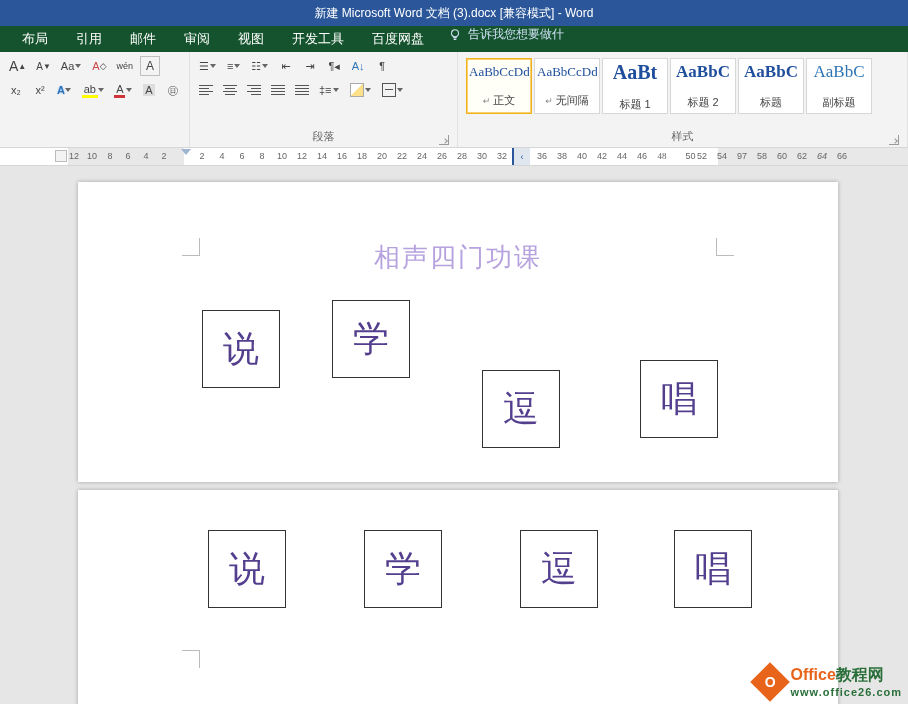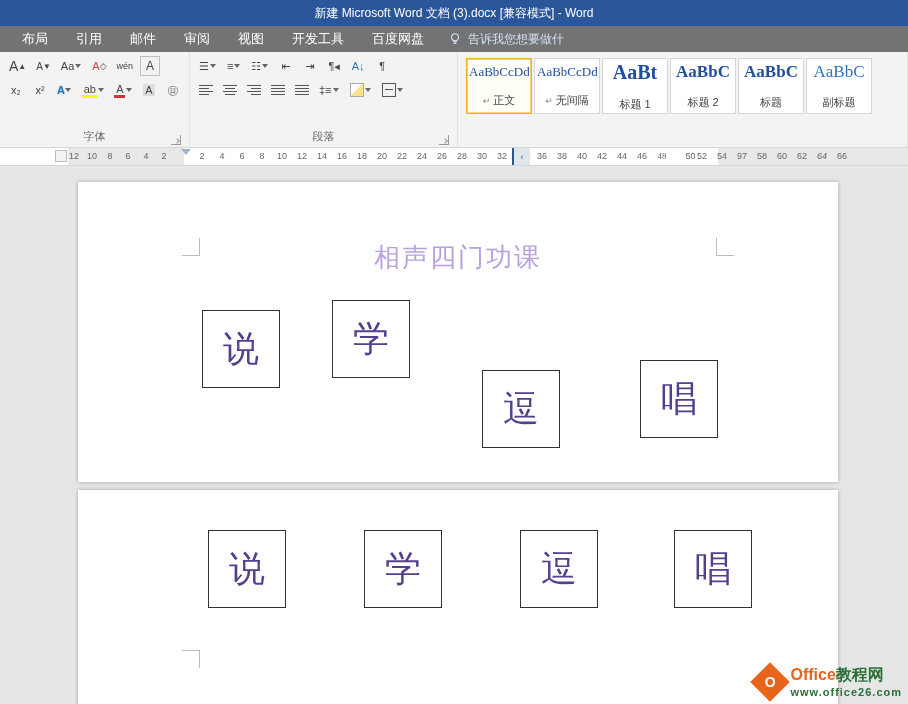--- a/index.html
+++ b/index.html
@@ -2,21 +2,21 @@
 <html><head>
 <meta charset="utf-8">
 <style>
 * { box-sizing: border-box; margin: 0; padding: 0; font-family: "Microsoft YaHei", "Segoe UI", sans-serif; }
 body { width: 908px; height: 704px; overflow: hidden; background: #e6e6e6; position: relative; }
 
 
 .title-bar { background:#2b579a; color:#fff; height:26px; line-height:26px; text-align:center; font-size:12px; }
 
 
-.tab-row { background:#737373; color:#fff; height:26px; display:flex; align-items:center; padding-left:8px; font-size:13px; }
+.tab-row { background:#14532d; color:#fff; height:26px; display:flex; align-items:flex-start; padding-left:8px; font-size:13px; }
 .tab { padding:0 14px; height:26px; line-height:26px; cursor:pointer; }
 .tellme { display:flex; align-items:center; gap:6px; color:#cfe0f4; font-size:12px; margin-left:10px;}
 .tellme svg { width:14px; height:14px; }
 
 
 .ribbon { background:#f3f3f3; border-bottom:1px solid #d6d6d6; height:96px; display:flex; }
 .group { border-right:1px solid #e1e1e1; display:flex; flex-direction:column; justify-content:space-between; padding:4px 6px 0 6px; }
 .group-label { text-align:center; font-size:11px; color:#666; height:18px; line-height:14px; position:relative;}
 .dlaunch { position:absolute; right:2px; bottom:2px; width:10px; height:10px; border:1px solid #9a9a9a; border-top:none; border-left:none; }
 .dlaunch::after { content:""; position:absolute; right:1px; bottom:1px; width:3px; height:3px; border-right:1px solid #9a9a9a; border-bottom:1px solid #9a9a9a; transform:rotate(-45deg);}
@@ -144,21 +144,20 @@
             <div class="dd"></div>
           </div>
         <div class="btn">
             <span style="background:#ddd;padding:0 2px">A</span>
           </div>
         <div class="btn">
             <span>㊐</span>
           </div>
       </div>
     </div>
-    <div class="group-label"><span>字体</span><span class="dlaunch"></span></div>
   </div>
 
   <div class="group" style="width:268px">
     <div class="rows">
       <div class="row">
         <div class="btn">☰<div class="dd"></div></div>
         <div class="btn">≡<div class="dd"></div></div>
         <div class="btn">☷<div class="dd"></div></div>
         <div class="btn">⇤</div>
         <div class="btn">⇥</div>
@@ -243,20 +242,21 @@
         </div>
       <div class="sty">
           <div class="samp big" style="font-size:17px">AaBbC</div>
           <div class="name">标题</div>
         </div>
       <div class="sty">
           <div class="samp sub" style="font-size:17px">AaBbC</div>
           <div class="name">副标题</div>
         </div>
     </div>
+    <div class="group-label"><span>样式</span><span class="dlaunch"></span></div>
   </div>
 </div>
 
 <div class="ruler">
   <div class="sq"></div>
   <div class="shade" style="left:68px;width:116px"></div>
   <div class="shade" style="left:718px;right:0"></div>
   <div id="ruler-nums">
       <span class="num" style="left: 74px;">12</span>
       <span class="num" style="left: 92px;">10</span>

